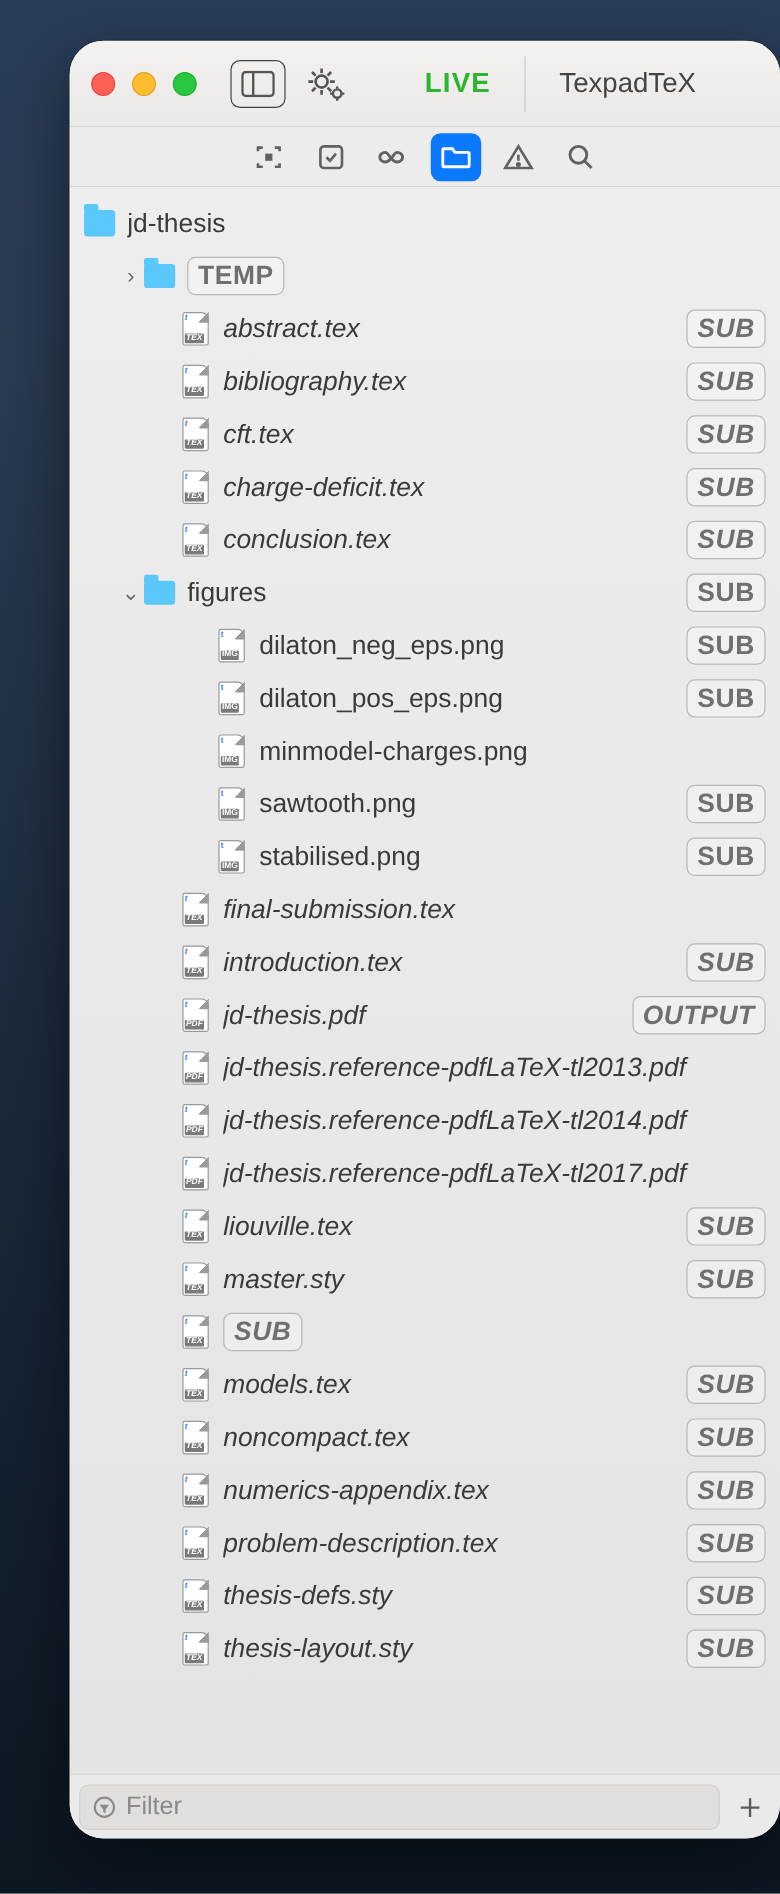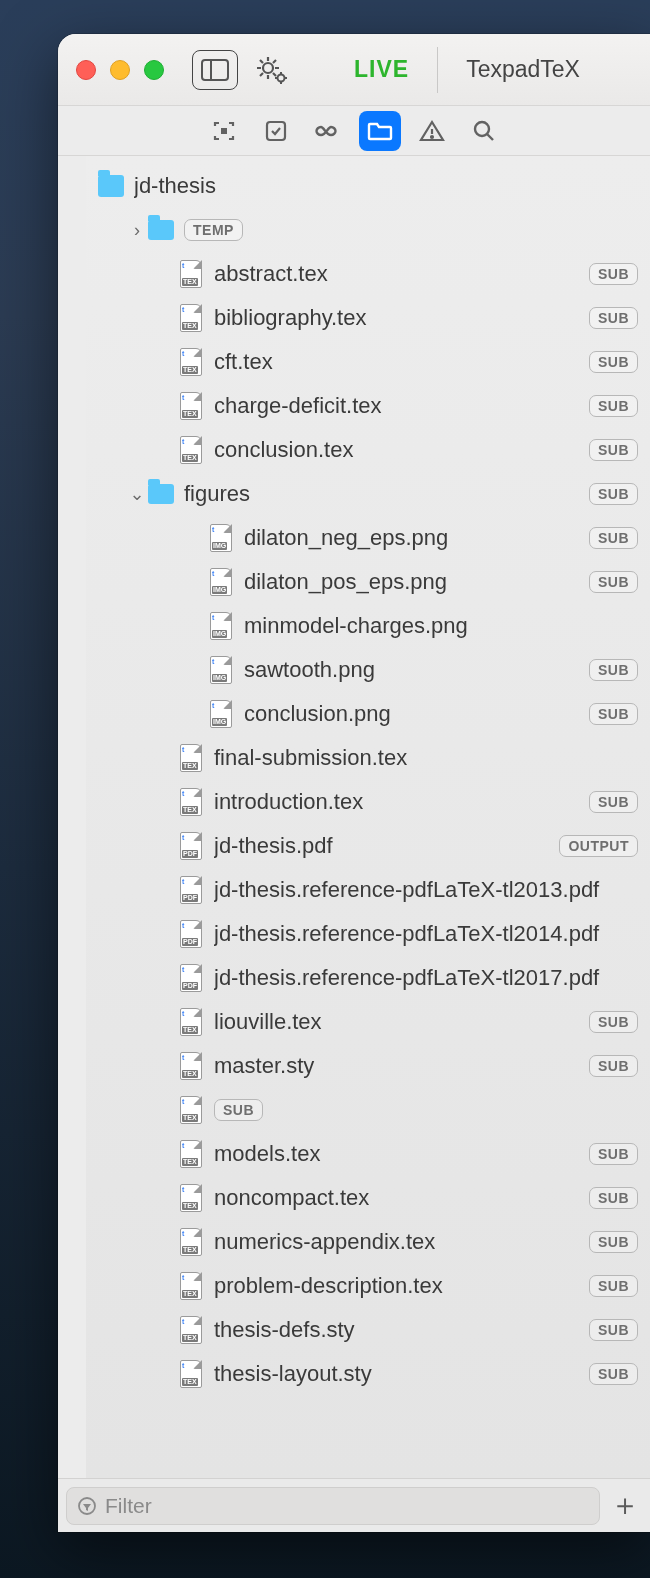--- a/index.html
+++ b/index.html
@@ -14,20 +14,21 @@
     left: 58px;
     top: 34px;
     right: 0;
     bottom: 46px;
     background: #ececec;
     border-top-left-radius: 18px;
     box-shadow: 0 20px 60px rgba(0,0,0,0.5), 0 0 0 1px rgba(0,0,0,0.15);
     display: flex;
     flex-direction: column;
     overflow: hidden;
+    border-radius: 28px;
   }
   
   .titlebar {
     height: 72px;
     display: flex;
     align-items: center;
     padding: 0 18px;
     border-bottom: 1px solid #d7d6d5;
     background: linear-gradient(#f3f2f1, #eae9e8);
   }
@@ -66,46 +67,45 @@
   }
   .tbicon.selected { background:#0a78ff; color:#fff; }
   
   .tree {
     flex: 1;
     overflow-y: auto;
     padding: 8px 4px 4px 4px;
     background: linear-gradient(180deg,#ededed 0%, #e4e4e4 100%);
     font-size: 22px;
     color:#3a3a3a;
-    margin-left:28px;
   }
   .row {
     display:flex; align-items:center;
     height: 44px;
     padding-right: 8px;
     border-radius: 6px;
   }
   .row .disclosure {
     width: 22px; text-align:center; color:#6b6b6b; font-size:18px;
   }
   .row .ficon {
     width: 26px; height:30px; margin-right: 10px;
     display:flex; align-items:center; justify-content:center;
   }
   .row .label { flex: 1; white-space: nowrap; overflow:hidden; text-overflow:ellipsis;}
   .badge {
-    font-size: 14px; font-weight:600; color:#6f6f6f;
+    font-size: 22px; font-weight:600; color:#6f6f6f;
     border:1.5px solid #b7b7b7; border-radius:7px;
     padding: 2px 8px;
     background: rgba(255,255,255,0.3);
     letter-spacing: .5px;
   }
   .indent-0 { padding-left: 8px; }
   .indent-1 { padding-left: 36px; }
-  .indent-2 { padding-left: 66px; }
+  .indent-2 { padding-left: 66px; font-style: italic; }
   .indent-3 { padding-left: 96px; }
   
   .folder-shape {
     width: 26px; height: 20px; background:#5ac8fa;
     border-radius: 3px; position:relative;
   }
   .folder-shape::before{
     content:""; position:absolute; top:-5px; left:0; width:12px; height:6px;
     background:#5ac8fa; border-radius:2px 2px 0 0;
   }
@@ -351,21 +351,21 @@
           <span class="badge">SUB</span>
         </div>
         <div class="row indent-3">
           <span class="disclosure"></span>
           <span class="ficon">
             <span class="doc img">
               <span class="corner">t</span>
               <span class="tag">IMG</span>
             </span>
           </span>
-          <span class="label">conclusion.png</span>
+          <span class="label">stabilised.png</span>
           <span class="badge">SUB</span>
         </div>
         <div class="row indent-2">
           <span class="disclosure"></span>
           <span class="ficon">
             <span class="doc tex">
               <span class="corner">t</span>
               <span class="tag">TEX</span>
             </span>
           </span>

